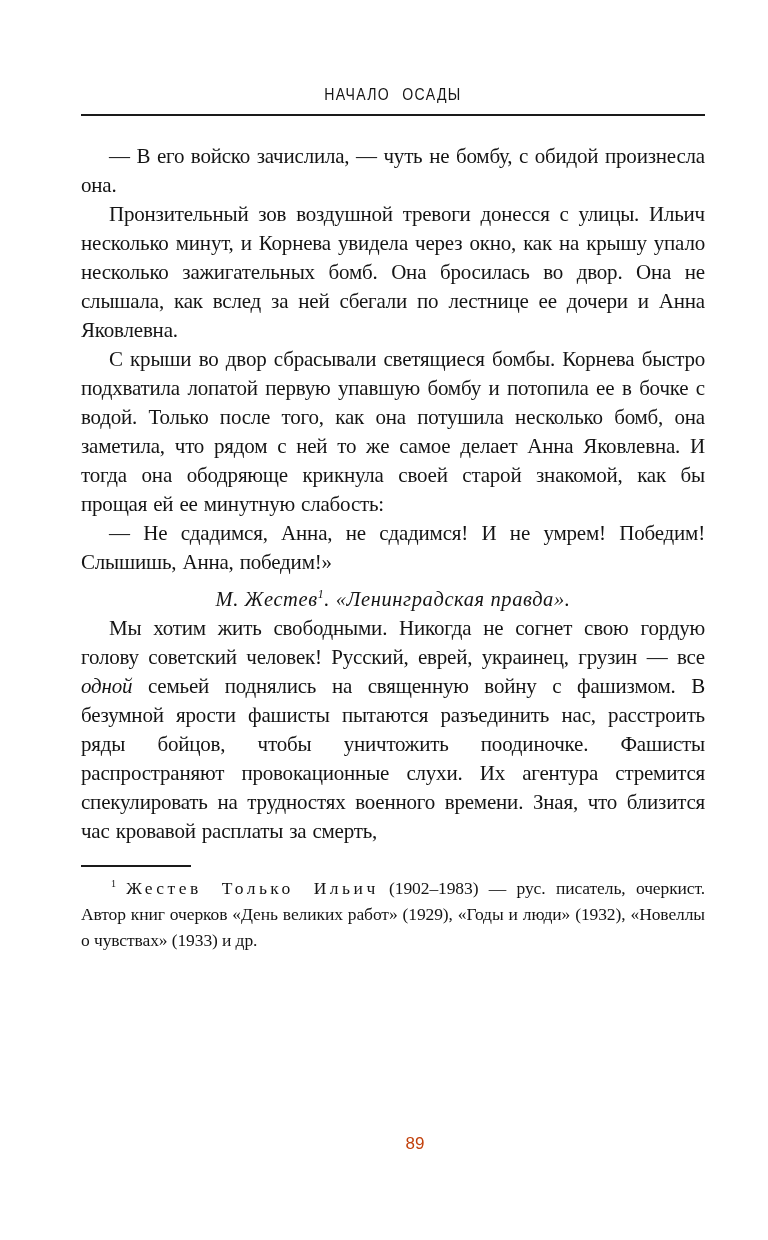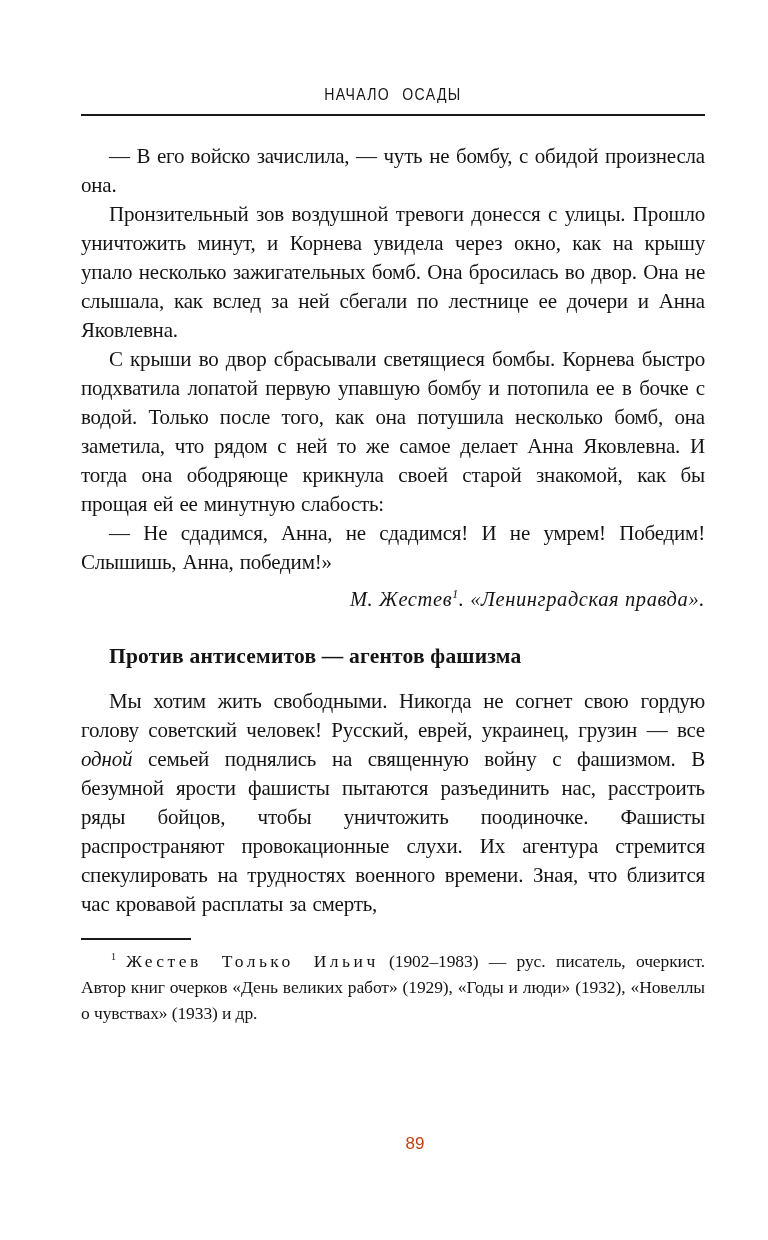--- a/index.html
+++ b/index.html
@@ -54,21 +54,21 @@
   }
   .body-p em { font-style: italic; }
   sup {
     font-size: 0.58em;
     vertical-align: super;
     line-height: 0;
   }
   
   .citation {
     margin-top: 7px;
-    text-align: right;
+    text-align: center;
     font-style: italic;
     font-size: 20.5px;
     line-height: 30px;
     letter-spacing: 0.6px;
   }
   
   .section-heading {
     margin: 28px 0 17px 0;
     padding-left: 28px;
     font-size: 21.5px;
@@ -116,33 +116,32 @@
     <div class="running-head-wrap">
       <span class="running-head">НАЧАЛО ОСАДЫ</span>
     </div>
     <hr class="header-rule">
   </header>
 
   <main>
 
     <p class="body-p">— В его войско зачислила, — чуть не бомбу, с обидой произнесла она.</p>
 
-    <p class="body-p">Пронзительный зов воздушной тревоги донесся с улицы. Прошло уничтожить минут, и Корнева увидела через окно, как на крышу упало несколько зажигательных бомб. Она бросилась во двор. Она не слышала, как вслед за ней сбегали по лестнице ее дочери и Анна Яковлевна.</p>
+    <p class="body-p">Пронзительный зов воздушной тревоги донесся с улицы. Ильич несколько минут, и Корнева увидела через окно, как на крышу упало несколько зажигательных бомб. Она бросилась во двор. Она не слышала, как вслед за ней сбегали по лестнице ее дочери и Анна Яковлевна.</p>
 
     <p class="body-p">С крыши во двор сбрасывали светящиеся бомбы. Корнева быстро подхватила лопатой первую упавшую бомбу и потопила ее в бочке с водой. Только после того, как она потушила несколько бомб, она заметила, что рядом с ней то же самое делает Анна Яковлевна. И тогда она ободряюще крикнула своей старой знакомой, как бы прощая ей ее минутную слабость:</p>
 
     <p class="body-p">— Не сдадимся, Анна, не сдадимся! И не умрем! Победим! Слышишь, Анна, победим!»</p>
 
     <div class="citation">
       <div>
         <span>М. Жестев</span><sup>1</sup><span>. «Ленинградская правда».</span>
       </div>
     </div>
 
-    <h2 class="section-heading">Против антисемитов — агентов фашизма</h2>
 
 
     <p class="body-p"><span>Мы хотим жить свободными. Никогда не согнет свою гордую голову советский человек! Русский, еврей, украинец, грузин — все </span><em>одной</em><span> семьей поднялись на священную войну с фашизмом. В безумной ярости фашисты пытаются разъединить нас, расстроить ряды бойцов, чтобы уничтожить поодиночке. Фашисты распространяют провокационные слухи. Их агентура стремится спекулировать на трудностях военного времени. Зная, что близится час кровавой расплаты за смерть,</span></p>
 
     <hr class="footnote-sep">
 
     <p class="footnote-p"><sup>1</sup> <span class="fn-name">Жестев Только Ильич</span><span> (1902–1983) — рус. писатель, очеркист. Автор книг очерков «День великих работ» (1929), «Годы и люди» (1932), «Новеллы о чувствах» (1933) и др.</span></p>
 
   </main>
 

